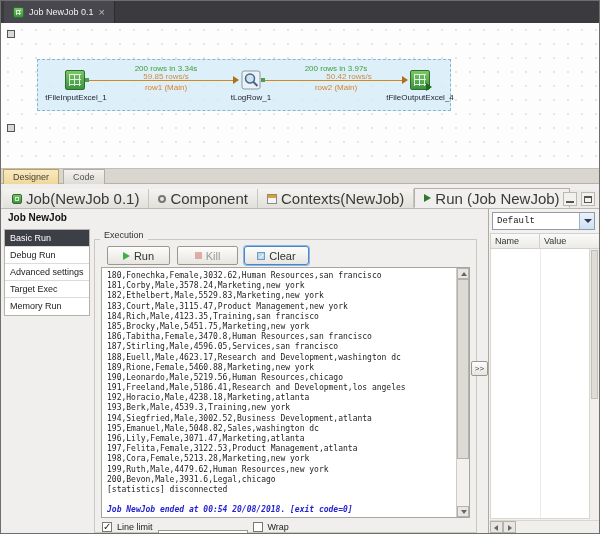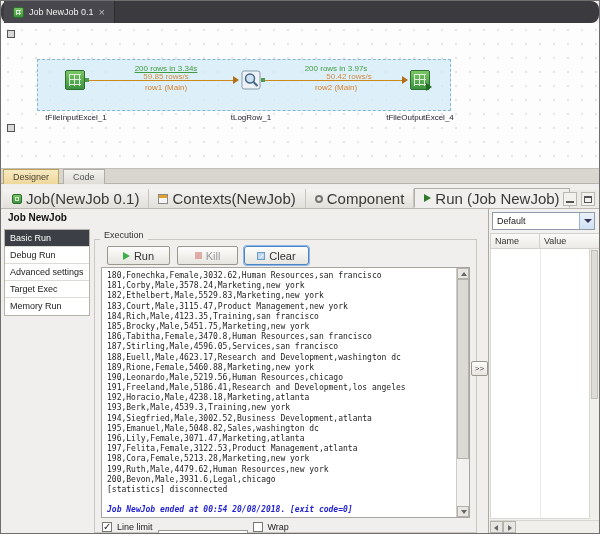--- a/index.html
+++ b/index.html
@@ -1,21 +1,21 @@
 <!DOCTYPE html>
 <html><head>
 <meta charset="utf-8">
 <style>
   * { margin:0; padding:0; box-sizing:border-box; }
   body { font-family:"Liberation Sans", sans-serif; background:#cfcfcf; }
   .window { position:relative; width:600px; height:534px; background:#f0efed;
             border:1px solid #6e6e6e; overflow:hidden; font-size:9px; color:#222; }
 
   
-  .titlebar { position:absolute; top:0; left:0; right:0; height:22px; background:#3a3a3f;border-radius:8px; }
+  .titlebar { position:absolute; top:0; left:0; right:0; height:22px; background:#3a3a3f; }
   .job-tab { position:absolute; left:3px; top:0; height:22px; display:flex; align-items:center;
              gap:5px; padding:0 9px; background:#47474d; border-right:1px solid #2c2c30; }
   .job-tab-label { color:#f2f2f2; font-size:9px; }
   .tab-close { color:#b9b9b9; font-size:11px; line-height:10px; cursor:default; }
   .mini-green { display:inline-block; width:11px; height:11px; border-radius:2px;
                 background:linear-gradient(#79c463,#3e9140); border:1px solid #2c6e2e; position:relative; }
   .mini-green::after { content:""; position:absolute; inset:2px;
       background:linear-gradient(#fff 1px, transparent 1px) 0 0/100% 3px,
                  linear-gradient(90deg,#fff 1px, transparent 1px) 0 0/3px 100%; opacity:.75; }
 
@@ -40,23 +40,23 @@
   .conn-line { position:absolute; height:0; border-top:1px solid #cf8a1f; }
   .line1 { left:85px; top:57px; width:148px; }
   .line2 { left:261px; top:57px; width:141px; }
   .conn-arrow { position:absolute; width:0; height:0; border-top:4px solid transparent;
                 border-bottom:4px solid transparent; border-left:6px solid #b06f14; }
   .a1 { left:232px; top:53px; } .a2 { left:401px; top:53px; }
   .conn-sq { position:absolute; width:4px; height:4px; background:#4f9e4f; }
   .sq1 { left:84px; top:55px; } .sq2 { left:260px; top:55px; }
   .conn-text { position:absolute; width:120px; text-align:center; font-size:8px; }
   .stats { color:#3f9b3f; } .rate { color:#cf8a3f; } .cname { color:#d97f2a; }
-  .s1 { left:105px; top:41px;text-decoration:underline; } .r1 { left:105px; top:49px; } .n1 { left:105px; top:60px; }
+  .s1 { left:105px; top:41px; } .r1 { left:105px; top:49px; } .n1 { left:105px; top:60px; }
   .s2 { left:275px; top:41px; } .r2 { left:288px; top:49px; } .n2 { left:275px; top:60px; }
-  .comp-label { position:absolute; width:90px; text-align:center; font-size:8px; color:#1d1d2e; top:70px;margin-top:20px; }
+  .comp-label { position:absolute; width:90px; text-align:center; font-size:8px; color:#1d1d2e; top:70px; }
   .l1 { left:30px; } .l2 { left:205px; } .l3 { left:374px; }
 
   
   .view-tabs { position:absolute; top:168px; left:0; right:0; height:15px; background:#d9d6cf;
                border-bottom:1px solid #b6b3ac; }
   .vtab { position:absolute; top:0; height:15px; line-height:14px; padding:0 9px; font-size:9px; color:#4a4336; }
   .vtab.designer { left:2px; background:linear-gradient(#f8e9c0,#eed89c); border:1px solid #b9a05c; border-bottom:none; }
   .vtab.code { left:62px; background:linear-gradient(#f3f2ef,#dedcd5); border:1px solid #b0ada6; border-bottom:none; color:#555; }
 
   
@@ -121,21 +121,21 @@
                  font-family:"Liberation Sans", sans-serif; color:#222; background:#fff;margin-top:20px; }
 
   .expand-btn { position:absolute; left:470px; top:360px; width:17px; height:15px; font-size:8px;
                 display:flex; align-items:center; justify-content:center; color:#444;
                 background:linear-gradient(#fdfdfc,#e7e5e0); border:1px solid #9a978f; border-radius:2px; }
 
   
   .right-panel { position:absolute; left:487px; top:208px; width:112px; height:325px;
                  background:#f2f1ef; border-left:1px solid #aeaba5; }
   .ctx-combo { position:absolute; left:3px; top:3px; width:103px; height:18px; background:#fff;
-               border:1px solid #8f9ba8; font-size:9px; line-height:16px; padding-left:4px; color:#222; }
+               border:1px solid #8f9ba8; font-size:9px; line-height:16px; padding-left:4px; color:#222;font-family:Liberation Mono, monospace; }
   .combo-arrow { position:absolute; right:0; top:0; width:15px; height:16px;
                  background:linear-gradient(#eaf2fb,#cfe0f3); border-left:1px solid #9ab2cc; }
   .combo-arrow i { position:absolute; left:4px; top:6px; width:0; height:0;
                    border-left:4px solid transparent; border-right:4px solid transparent; border-top:4px solid #335; }
   .rp-header { position:absolute; left:1px; top:24px; width:110px; height:16px; display:flex; }
   .rp-cell { background:linear-gradient(#fafaf8,#ecebe7); border:1px solid #d2d0cb; font-size:9px;
              line-height:14px; padding-left:4px; color:#333; }
   .rp-cell.name { width:50px; } .rp-cell.value { flex:1; border-left:none; }
   .rp-body { position:absolute; left:1px; top:40px; width:110px; bottom:15px; background:#fff;
              border:1px solid #d9d7d2; border-top:none; }
@@ -207,26 +207,26 @@
     <div class="vtab designer">Designer</div>
     <div class="vtab code">Code</div>
   </div>
 
   <div class="ptabs">
     <div class="ptab">
       <span class="mini-green" style="width:10px;height:10px;"></span>
       <span>Job(NewJob 0.1)</span>
     </div>
     <div class="ptab">
+      <span class="icon-comp"></span>
+      <span>Component</span>
+    </div>
+    <div class="ptab">
       <span class="icon-ctx"></span>
       <span>Contexts(NewJob)</span>
-    </div>
-    <div class="ptab">
-      <span class="icon-comp"></span>
-      <span>Component</span>
     </div>
     <div class="ptab active">
       <span class="icon-run"></span>
       <span>Run (Job NewJob)</span>
     </div>
     <div class="panel-btns">
       <div class="pbtn">
           <span class="glyph-min"></span>
         </div>
       <div class="pbtn">

